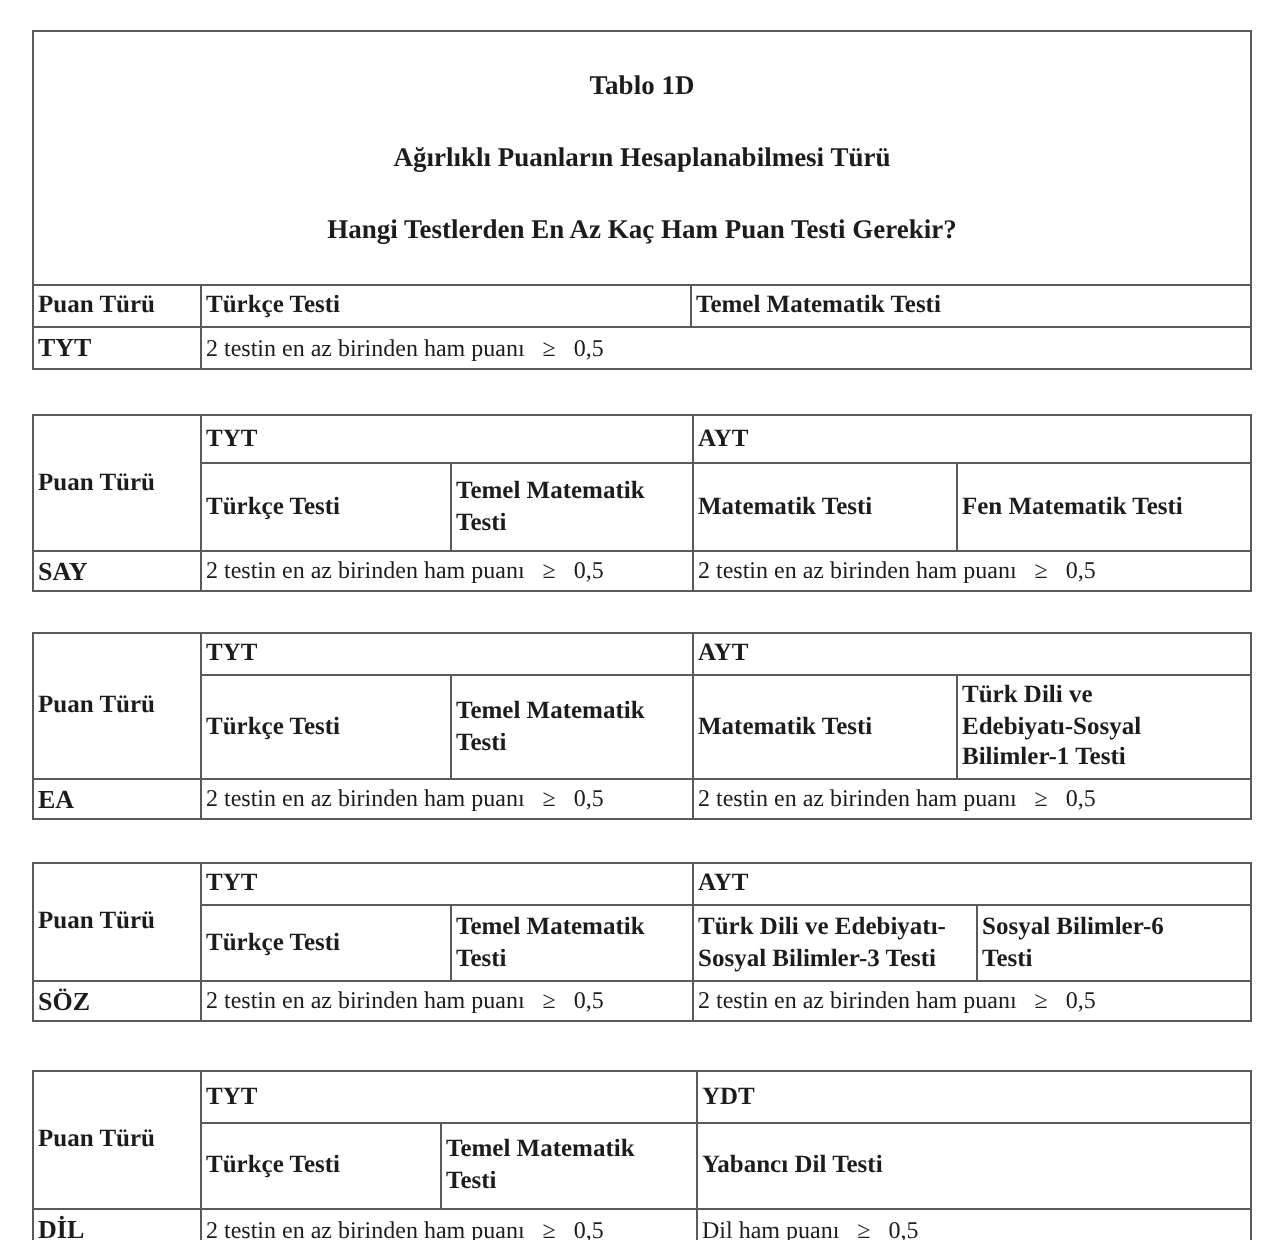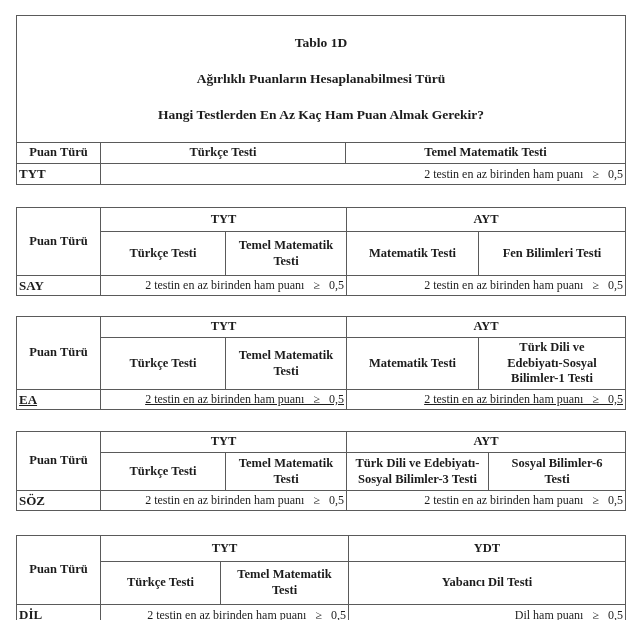--- a/index.html
+++ b/index.html
@@ -20,21 +20,21 @@
   .t td, .t th {
     border: 1px solid #5a5a5a;
     vertical-align: middle;
     padding: 0 2px;
     overflow: hidden;
     white-space: pre-line;
   }
   .t th {
     font-size: 12.5px;
     font-weight: bold;
-    text-align: center;
+    text-align: left;
     line-height: 1.25;
   }
   .grp {
     font-size: 13px;
   }
   .title-cell {
     font-weight: bold;
     font-size: 13.5px;
     text-align: center;
     line-height: 18px;
@@ -42,39 +42,39 @@
   }
   .row-label {
     font-weight: bold;
     font-size: 13px;
     text-align: left;
     padding-left: 9px;
     white-space: nowrap;
   }
   .val {
     font-size: 12px;
-    text-align: right;
+    text-align: left;
     white-space: nowrap;
   }
   
   .t-tyt { margin-top: 15px; padding-left: 28px; }
   .t-tyt .cl { width: 84px; } .t-tyt .c2 { width: 245px; } .t-tyt .c3 { width: 280px; }
   .t-tyt .r-title { height: 72px; }
   .t-tyt .r-hdr { height: 21px; }
   .t-tyt .r-data { height: 21px; }
   
   .t-say { margin-top: 22px; }
   .t-say .cl { width: 84px; } .t-say .c2 { width: 125px; } .t-say .c3 { width: 121px; }
   .t-say .c4 { width: 132px; } .t-say .c5 { width: 147px; }
   .t-say .r-grp { height: 24px; } .t-say .r-sub { height: 44px; } .t-say .r-data { height: 20px; }
   
   .t-ea { margin-top: 20px; }
   .t-ea .cl { width: 84px; } .t-ea .c2 { width: 125px; } .t-ea .c3 { width: 121px; }
   .t-ea .c4 { width: 132px; } .t-ea .c5 { width: 147px; }
-  .t-ea .r-grp { height: 21px; } .t-ea .r-sub { height: 52px; } .t-ea .r-data { height: 20px; text-decoration: underline; }
+  .t-ea .r-grp { height: 21px; } .t-ea .r-sub { height: 52px; } .t-ea .r-data { height: 20px; }
   
   .t-soz { margin-top: 21px; }
   .t-soz .cl { width: 84px; } .t-soz .c2 { width: 125px; } .t-soz .c3 { width: 121px; }
   .t-soz .c4 { width: 142px; } .t-soz .c5 { width: 137px; }
   .t-soz .r-grp { height: 21px; } .t-soz .r-sub { height: 38px; } .t-soz .r-data { height: 20px; font-family: Liberation Serif, serif; }
   
   .t-dil { margin-top: 24px; }
   .t-dil .cl { width: 84px; } .t-dil .c2 { width: 120px; } .t-dil .c3 { width: 128px; }
   .t-dil .c4 { width: 277px; }
   .t-dil .r-grp { height: 26px; } .t-dil .r-sub { height: 43px; } .t-dil .r-data { height: 21px; }
@@ -86,21 +86,21 @@
   <colgroup>
       <col class="cl">
       <col class="c2">
       <col class="c3">
     </colgroup>
   <tbody>
     <tr class="r-title">
       <td colspan="3" class="title-cell">
         <div>Tablo 1D</div>
         <div>Ağırlıklı Puanların Hesaplanabilmesi Türü</div>
-        <div>Hangi Testlerden En Az Kaç Ham Puan Almak Gerekir?</div>
+        <div>Hangi Testlerden En Az Kaç Ham Puan Testi Gerekir?</div>
       </td>
     </tr>
     <tr class="r-hdr">
       <th>Puan Türü</th>
       <th>Türkçe Testi</th>
       <th>Temel Matematik Testi</th>
     </tr>
     <tr class="r-data">
       <td class="row-label">TYT</td>
       <td colspan="2" class="val">2 testin en az birinden ham puanı  ≥  0,5</td>
@@ -120,21 +120,21 @@
     <tr class="r-grp">
       <th rowspan="2">Puan Türü</th>
       <th colspan="2" class="grp">TYT</th>
       <th colspan="2" class="grp">AYT</th>
     </tr>
     <tr class="r-sub">
       <th>Türkçe Testi</th>
       <th>Temel Matematik
 Testi</th>
       <th>Matematik Testi</th>
-      <th>Fen Bilimleri Testi</th>
+      <th>Fen Matematik Testi</th>
     </tr>
     <tr class="r-data">
       <td class="row-label">SAY</td>
       <td colspan="2" class="val">2 testin en az birinden ham puanı  ≥  0,5</td>
       <td colspan="2" class="val">2 testin en az birinden ham puanı  ≥  0,5</td>
     </tr>
   </tbody>
 </table>
 
 <table class="t t-ea">

